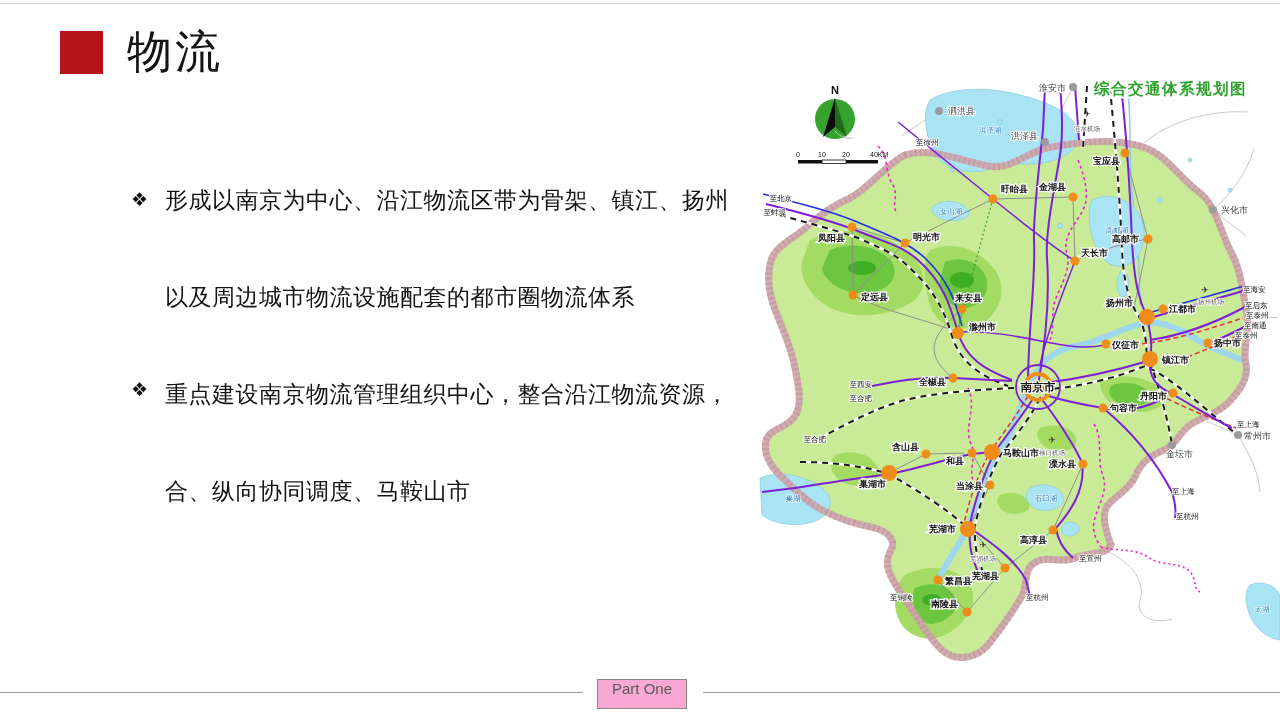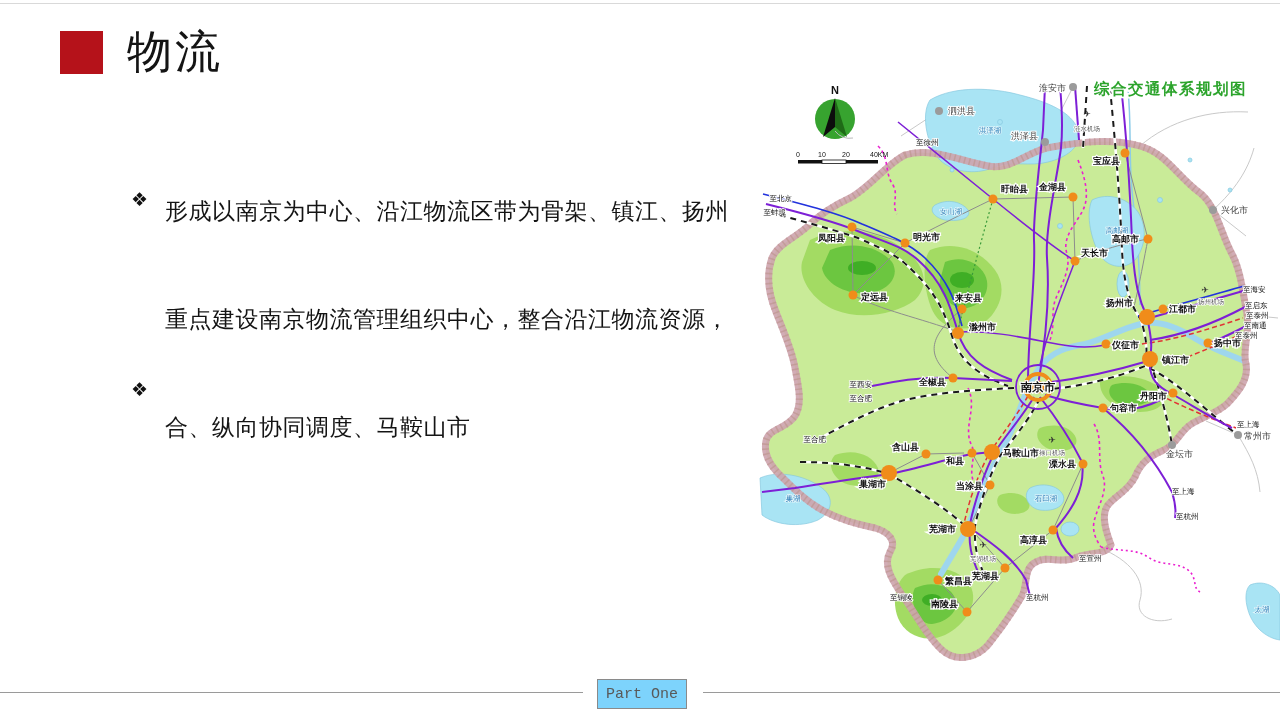--- a/index.html
+++ b/index.html
@@ -12,21 +12,21 @@
   
   .accent-square{position:absolute;left:60px;top:31px;width:43px;height:43px;background:#b5121a;}
   .slide-title{
     position:absolute;left:127px;top:22px;
     font-size:45px;font-weight:400;color:#141414;letter-spacing:3px;
   }
   
   .bullets{position:absolute;left:165px;top:183px;width:592px;}
   .b-line{
     height:95px;font-size:23px;line-height:31px;color:#141414;
-    letter-spacing:.5px;white-space:nowrap;padding-top:2px;margin-top:11px;
+    letter-spacing:.5px;white-space:nowrap;padding-top:2px;
   }
   .b-marker{
     position:absolute;left:-34px;width:26px;
     font-size:19px;color:#111;line-height:28px;
   }
   .b-marker.m0{top:3px;}
   .b-marker.m1{top:193px;}
   
   .map-wrap{position:absolute;left:758px;top:72px;width:522px;height:618px;}
   svg text{font-family:"Liberation Sans","DejaVu Sans",sans-serif;}
@@ -39,37 +39,38 @@
   .airport-glyph{font-size:9px;fill:#333;}
   .map-title{font-size:15.5px;font-weight:700;fill:#2ca42c;letter-spacing:1.5px;paint-order:stroke;stroke:#ffffff;stroke-width:3.5px;}
   .compass-n{font-size:11px;font-weight:700;fill:#111;}
   .scale-tick{font-size:7px;fill:#111;}
   
   .footer-line{position:absolute;top:692px;height:1px;background:#9a9a9a;}
   .footer-line.left{left:0;width:583px;}
   .footer-line.right{left:703px;width:577px;}
   .footer-box{
     position:absolute;left:597px;top:679px;width:88px;height:28px;
-    background:#7dd3fc;border:1px solid #8a8a8a;
-    display:flex;align-items:center;justify-content:center;
-    font-size:15px;color:#595959;font-family:Liberation Mono, monospace;
+    background:#f9a8d4;border:1px solid #8a8a8a;
+    display:flex;align-items:flex-start;justify-content:center;
+    font-size:15px;color:#595959;
   }
 </style>
 </head>
 <body>
 
 <div class="top-rule"></div>
 
 <div class="accent-square"></div>
 <div class="slide-title">物流</div>
 
 <div class="bullets">
   <span class="b-marker m0">❖</span>
   <span class="b-marker m1">❖</span>
   <div class="b-line">形成以南京为中心、沿江物流区带为骨架、镇江、扬州</div>
+  <div class="b-line">以及周边城市物流设施配套的都市圈物流体系</div>
   <div class="b-line">重点建设南京物流管理组织中心，整合沿江物流资源，</div>
   <div class="b-line">合、纵向协同调度、马鞍山市</div>
 </div>
 
 <div class="map-wrap">
 <svg width="522" height="618" viewBox="758 72 522 618" xmlns="http://www.w3.org/2000/svg">
 
   <g stroke="#c9c9c9" stroke-width="1" fill="none">
     <path d="M1073,87 L1045,142 L993,199"></path>
     <path d="M1140,146 C1170,120 1210,110 1248,112"></path>

